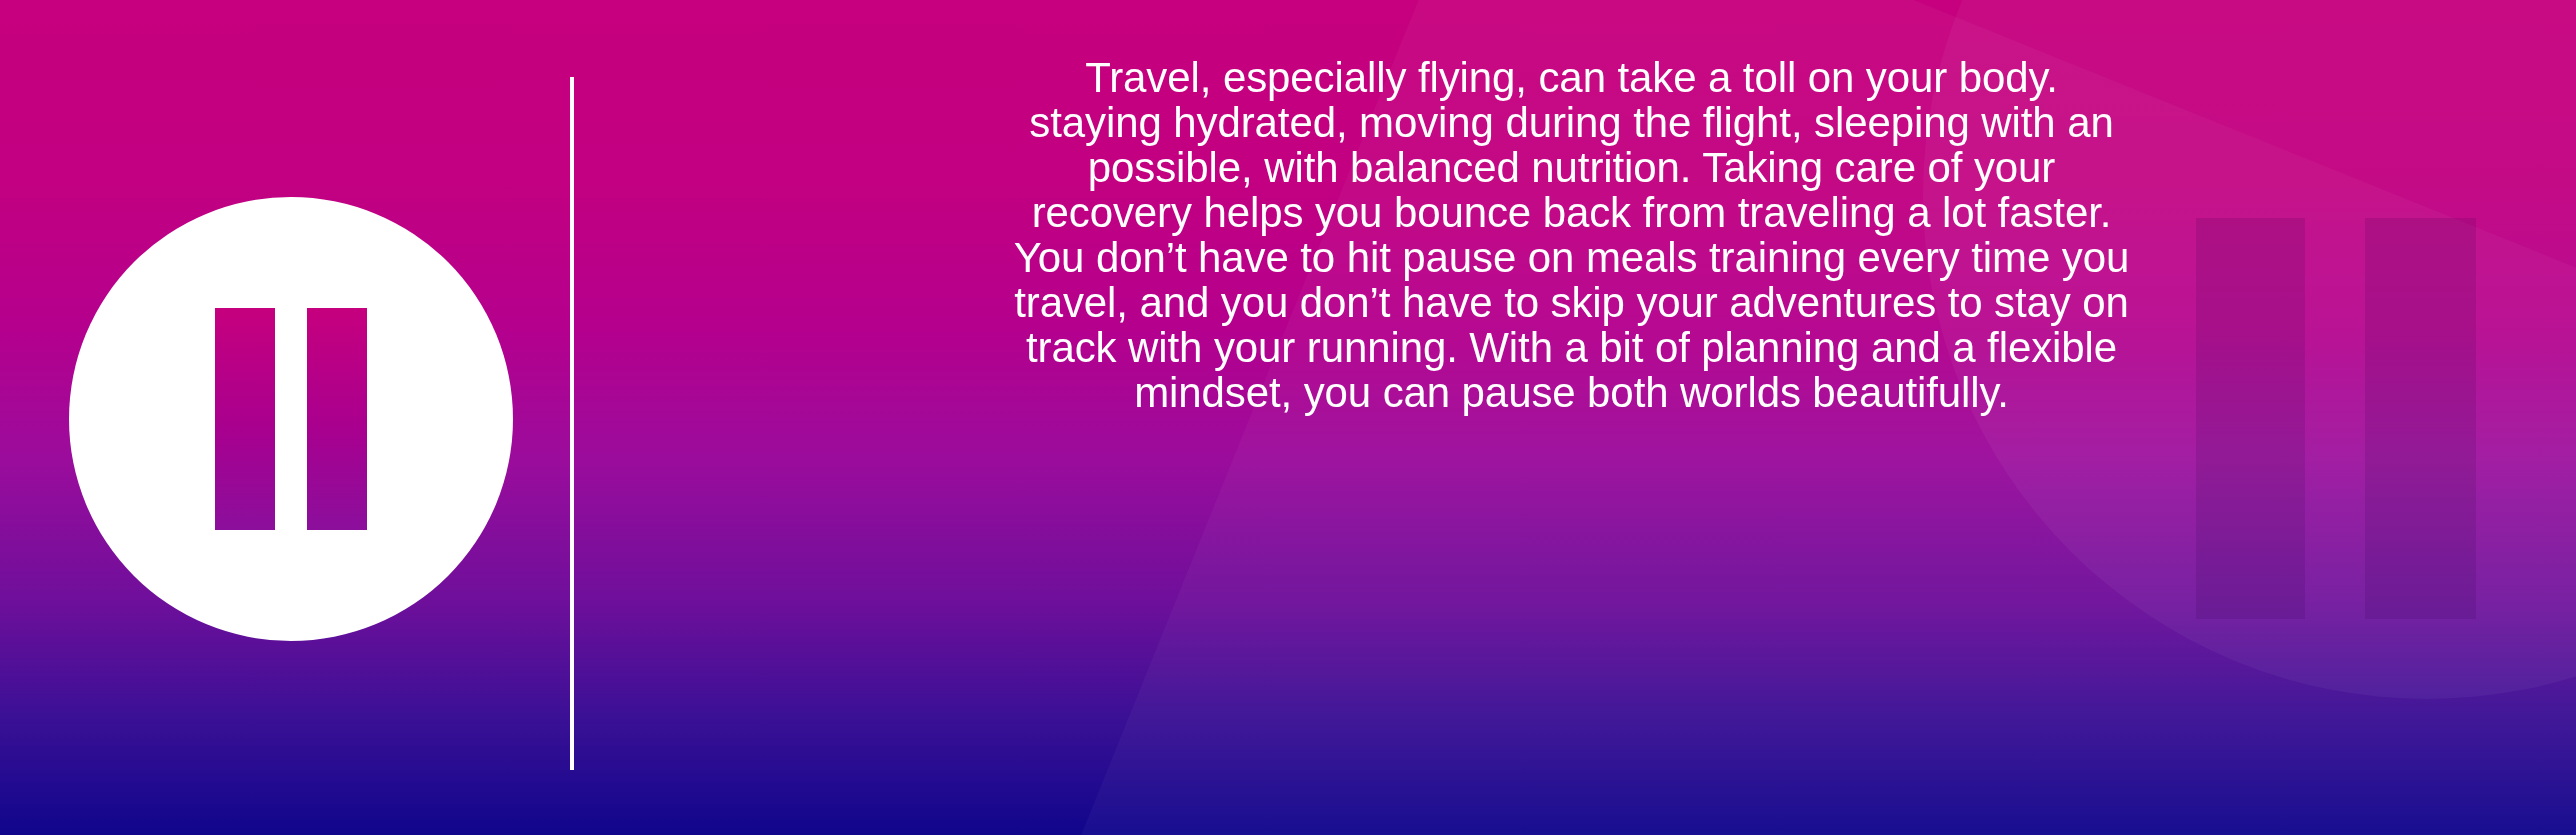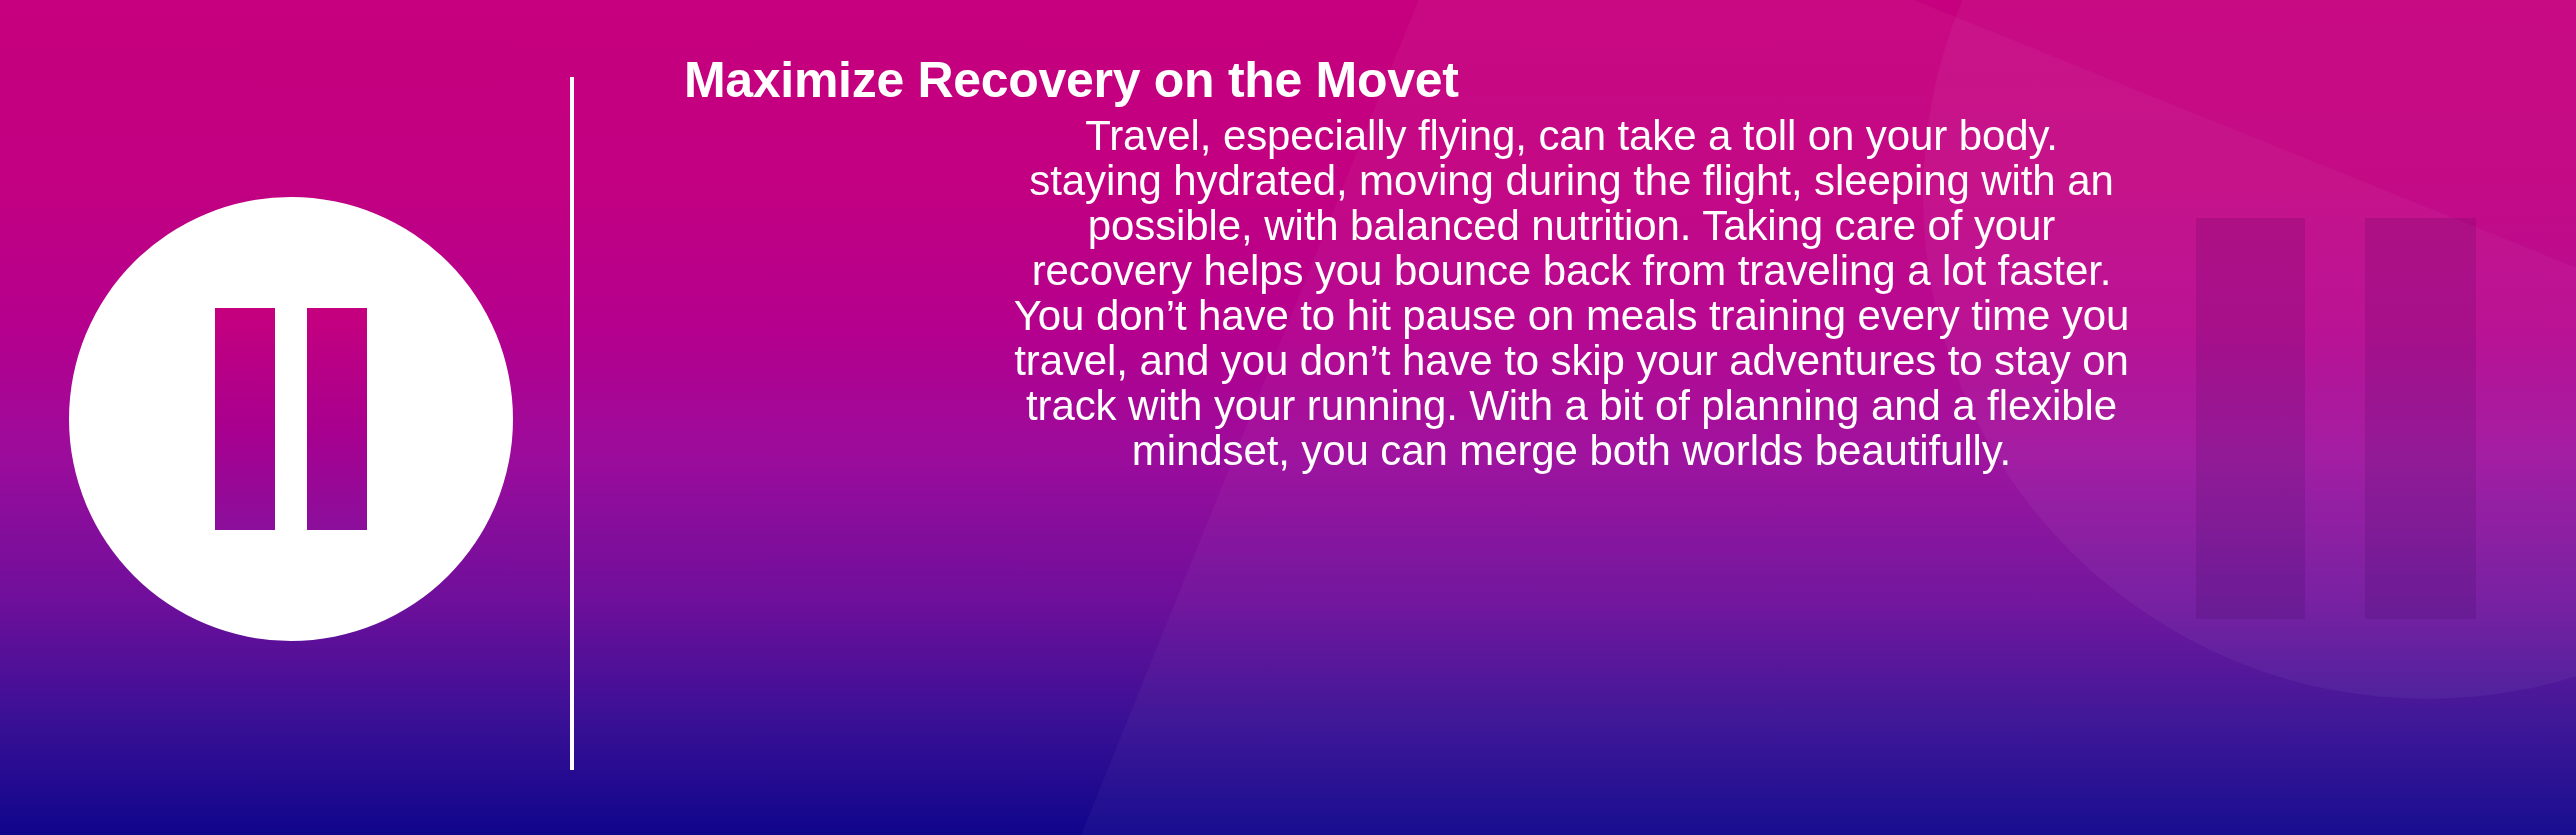--- a/index.html
+++ b/index.html
@@ -126,27 +126,26 @@
   <div class="pause-badge">
     <div class="pause-bars">
       <div class="pause-bar"></div>
       <div class="pause-bar"></div>
     </div>
   </div>
 
   <div class="divider"></div>
 
   <div class="text-col">
-    <div class="headline">Maximize Recovery on the Movet</div>
     <div class="body">
       <div class="body-line">Travel, especially flying, can take a toll on your body.</div>
       <div class="body-line">staying hydrated, moving during the flight, sleeping with an</div>
       <div class="body-line">possible, with balanced nutrition. Taking care of your</div>
       <div class="body-line">recovery helps you bounce back from traveling a lot faster.</div>
       <div class="body-line">You don’t have to hit pause on meals training every time you</div>
       <div class="body-line">travel, and you don’t have to skip your adventures to stay on</div>
       <div class="body-line">track with your running. With a bit of planning and a flexible</div>
-      <div class="body-line">mindset, you can merge both worlds beautifully.</div>
+      <div class="body-line">mindset, you can pause both worlds beautifully.</div>
     </div>
   </div>
 
 </div>
 
 
 </body></html>

